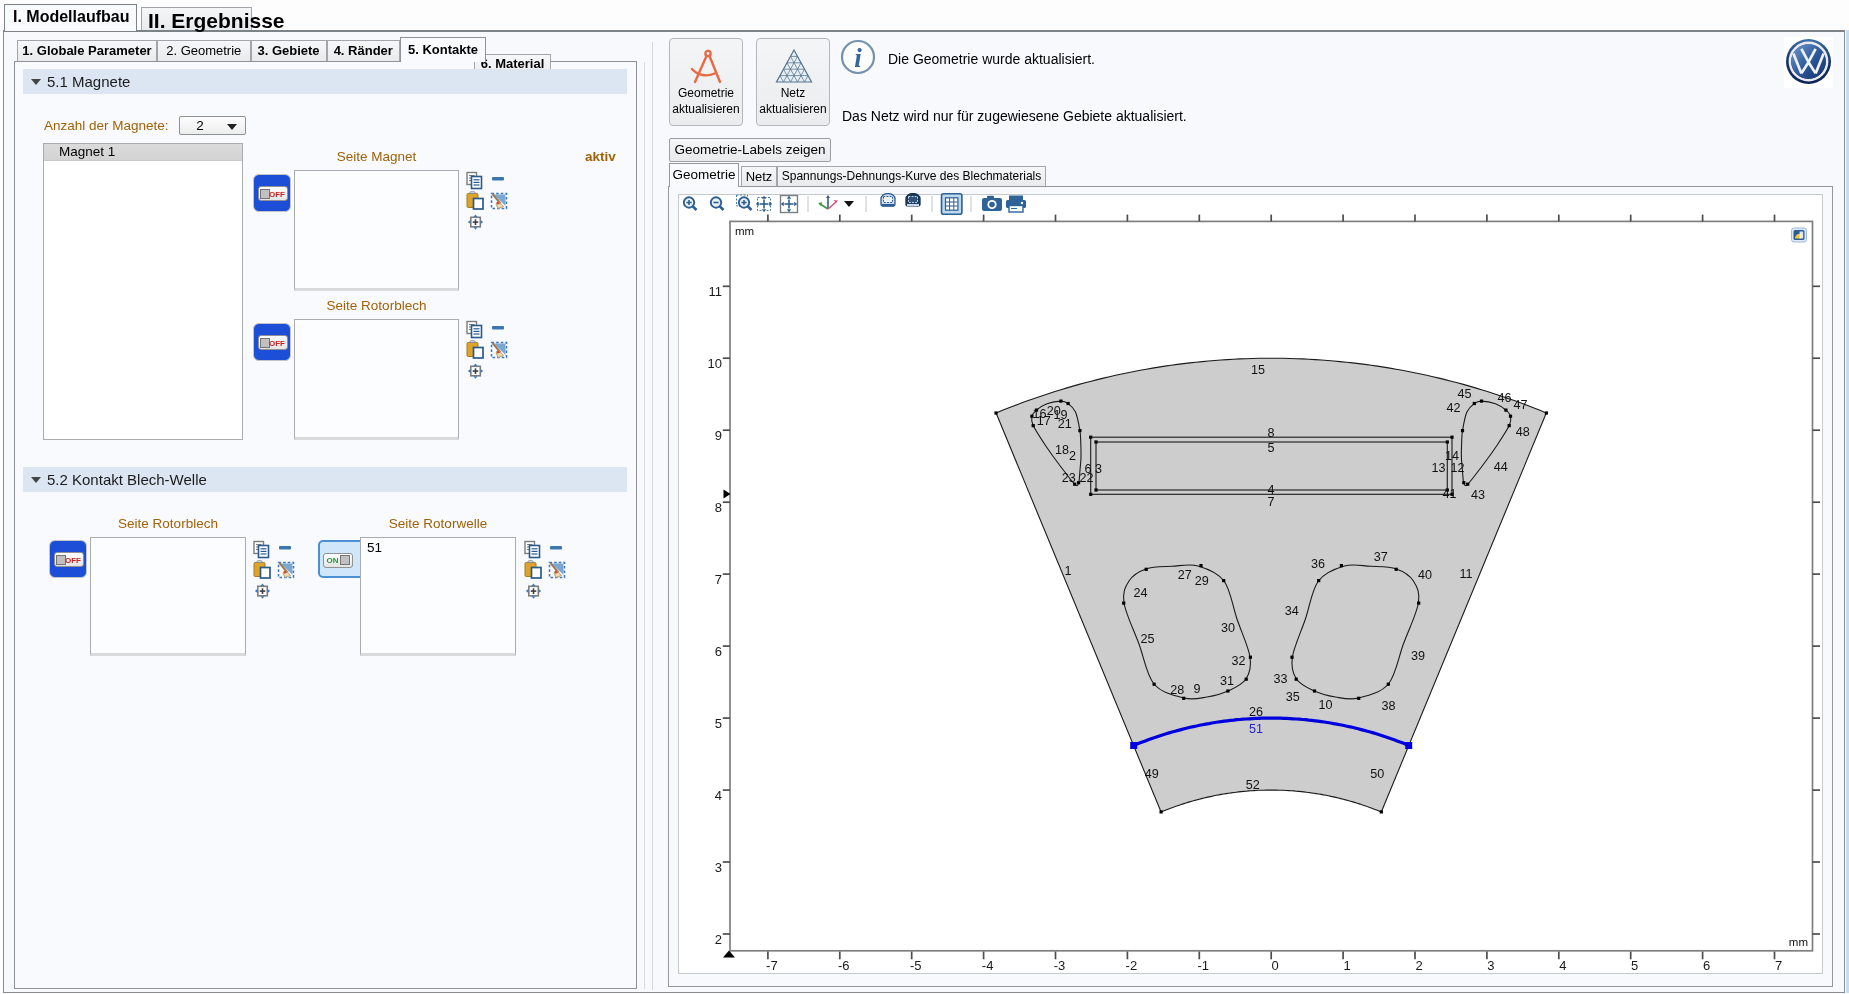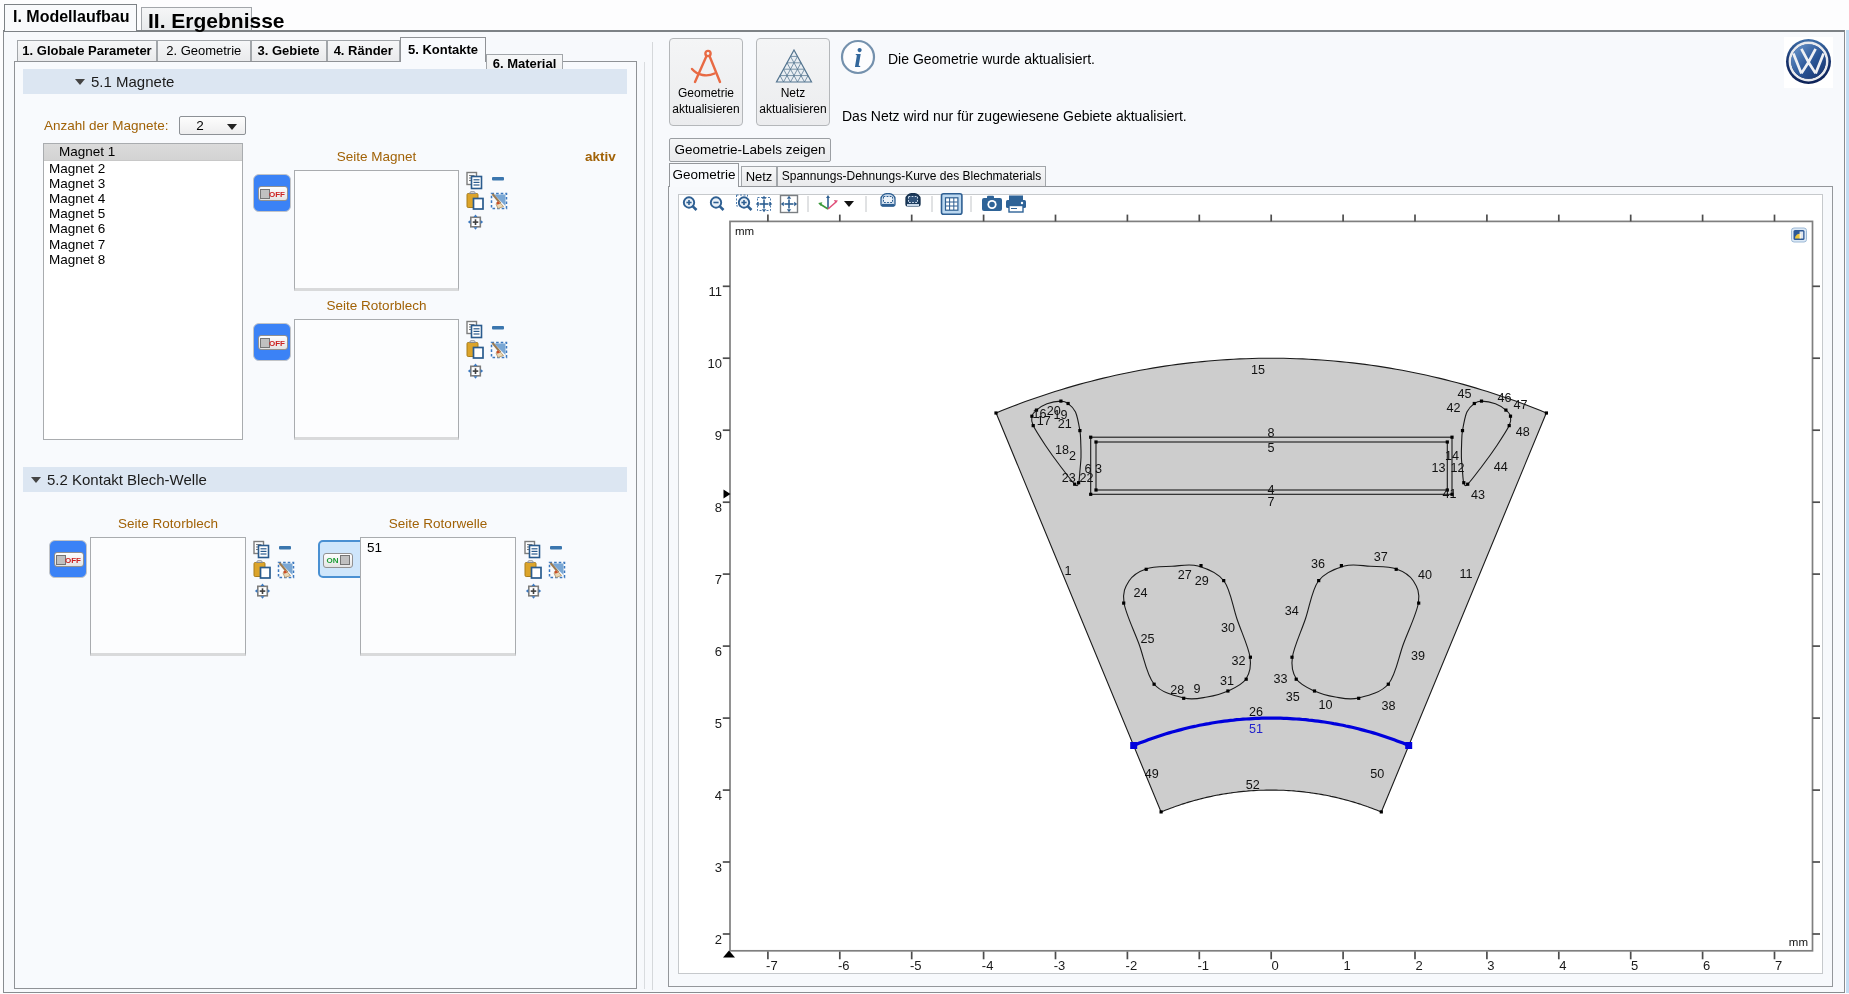--- a/index.html
+++ b/index.html
@@ -5,21 +5,21 @@
   font-family:"Liberation Sans",sans-serif;}
 *{box-sizing:border-box;}
 .abs{position:absolute;}
 .tabU{position:absolute;background:linear-gradient(#f6f7f8,#e9eaec);border:1px solid #a2a6aa;
   text-align:center;color:#000;white-space:nowrap;overflow:hidden;}
 .hdr{position:absolute;left:23px;width:604px;height:25px;background:#dce6f2;color:#1b1b1b;
   font-size:15px;line-height:25px;}
 .hdr .tri{display:inline-block;margin:0 6px 2px 8px;width:0;height:0;border-left:5px solid transparent;
   border-right:5px solid transparent;border-top:6px solid #444;vertical-align:middle;}
 .whitebox{position:absolute;background:#fcfdfe;border:1px solid #a9acaf;border-bottom:3px solid #d9dadb;}
-.offbtn{position:absolute;width:38px;height:38px;background:#3b82f6;border:1px solid #c2c4c7;border-radius:6px;}
+.offbtn{position:absolute;width:38px;height:38px;background:#1d4ed8;border:1px solid #c2c4c7;border-radius:6px;}
 .togg{position:absolute;left:3.5px;top:11px;width:30px;height:15px;border:1px solid #919191;border-radius:3px;
   background:linear-gradient(#fefefe,#e4e4e4);}
 .togg .sq{position:absolute;left:1.5px;top:1.5px;width:10px;height:10px;background:#c0c0c0;border:1px solid #757575;}
 .togg .txt{position:absolute;right:1.5px;top:2.5px;font-size:8px;font-weight:bold;color:#c22;}
 .onbtn{position:absolute;width:48px;height:38px;background:#cfe6fb;border:2px solid #4a90d2;border-radius:5px;}
 .ontogg{position:absolute;left:2.5px;top:10.5px;width:30px;height:15px;border:1px solid #919191;border-radius:3px;
   background:linear-gradient(#fefefe,#e4e4e4);}
 .ontogg .sq{position:absolute;right:1.5px;top:1.5px;width:10px;height:10px;background:#c0c0c0;border:1px solid #757575;}
 .ontogg .txt{position:absolute;left:3px;top:2.5px;font-size:8px;font-weight:bold;color:#1c9c35;}
 .lbl{position:absolute;font-size:13.5px;color:#a16207;}
@@ -31,34 +31,33 @@
 <div class="abs" style="left:141px;top:7px;width:111px;height:23px;background:linear-gradient(#f5f6f7,#e8eaec);border:1px solid #a2a6aa;border-bottom:0;"></div>
 <div class="abs" style="left:4px;top:4px;width:133px;height:27px;background:#f9fafc;border:1px solid #7d8286;border-bottom:0;"></div>
 <div class="abs" style="left:13px;top:8px;font-size:16px;font-weight:bold;">I. Modellaufbau</div>
 <div class="abs" style="left:148px;top:9px;font-size:21px;font-weight:bold;">II. Ergebnisse</div>
 
 <div class="tabU" style="left:17px;top:40px;width:140px;height:21px;font-size:13px;font-weight:bold;line-height:20px;border-bottom:0;">1. Globale Parameter</div>
 <div class="tabU" style="left:157px;top:40px;width:93.5px;height:21px;font-size:13px;font-weight:normal;line-height:20px;border-bottom:0;">2. Geometrie</div>
 <div class="tabU" style="left:250.5px;top:40px;width:76px;height:21px;font-size:13px;font-weight:bold;line-height:20px;border-bottom:0;">3. Gebiete</div>
 <div class="tabU" style="left:326.5px;top:40px;width:73.5px;height:21px;font-size:13px;font-weight:bold;line-height:20px;border-bottom:0;">4. Ränder</div>
 <div class="abs" style="left:14px;top:61px;width:623px;height:928px;background:#f8fafd;border:1px solid #8f9296;"></div>
-<div class="tabU" style="left:486px;top:42px;width:77px;height:28px;font-size:13px;font-weight:bold;line-height:18px;border-bottom:0;margin-top:12px;">6. Material</div>
+<div class="tabU" style="left:474px;top:42px;width:77px;height:28px;font-size:13px;font-weight:bold;line-height:18px;border-bottom:0;margin-top:12px;">6. Material</div>
 <div class="abs" style="left:400px;top:37px;width:86px;height:25px;background:#f8fafd;border:1px solid #8f9296;border-bottom:0;font-size:13px;font-weight:bold;line-height:24px;text-align:center;">5. Kontakte</div>
 
-<div class="hdr" style="top:69px;padding-left:44px;"><span class="tri"></span>5.1 Magnete</div>
+<div class="hdr" style="top:69px;"><span class="tri"></span>5.1 Magnete</div>
 
 <div class="lbl" style="left:44px;top:118px;">Anzahl der Magnete:</div>
 <div class="abs" style="left:179px;top:116px;width:67px;height:19px;background:linear-gradient(#fdfdfd,#ededee);border:1px solid #8d9196;border-radius:2px;">
   <div class="abs" style="left:0;width:40px;text-align:center;top:1px;font-size:13.5px;">2</div>
   <div class="abs" style="right:8px;top:7px;width:0;height:0;border-left:5px solid transparent;border-right:5px solid transparent;border-top:6px solid #222;"></div>
 </div>
 
 <div class="abs" style="left:43px;top:143px;width:200px;height:297px;background:#fff;border:1px solid #a9acaf;">
   <div style="height:16.6px;background:linear-gradient(#dbdbdb,#d3d3d3);border-bottom:1px solid #c8c8c8;padding-left:15px;font-size:13.5px;line-height:16px;">Magnet 1</div>
-  <div style="padding-left:5px;font-size:13.5px;line-height:15.2px;">Magnet 2<br>Magnet 3<br>Magnet 4<br>Magnet 5<br>Magnet 6<br>Magnet 7<br>Magnet 8</div>
 </div>
 
 <div class="lbl" style="left:294px;top:149px;width:165px;text-align:center;">Seite Magnet</div>
 <div class="lbl" style="left:585px;top:149px;font-weight:bold;">aktiv</div>
 <div class="offbtn" style="left:253px;top:174px;">
     <div class="togg">
       <div class="sq"></div>
       <div class="txt">OFF</div>
     </div>
   </div>

